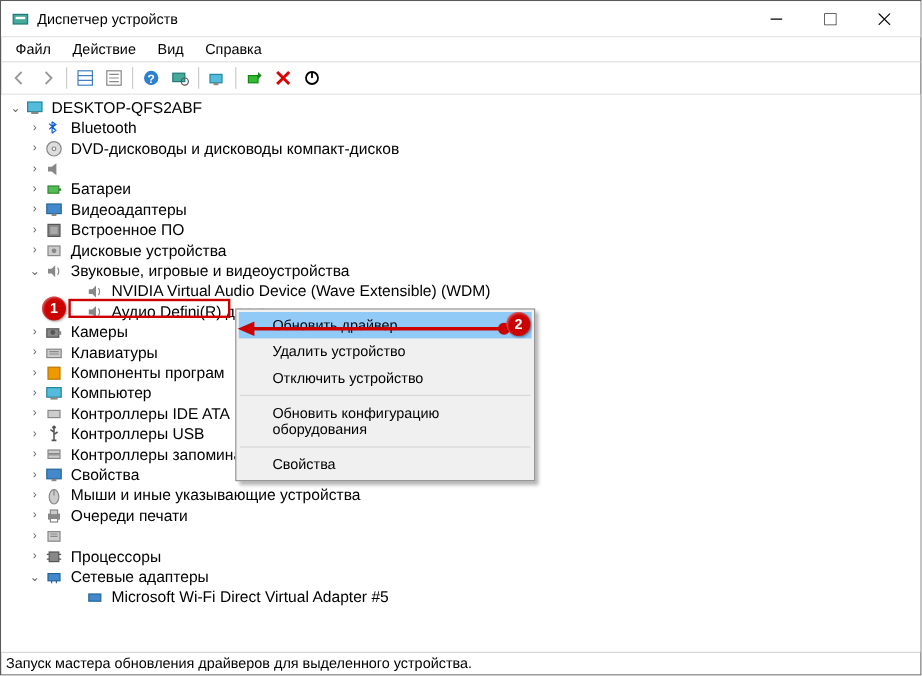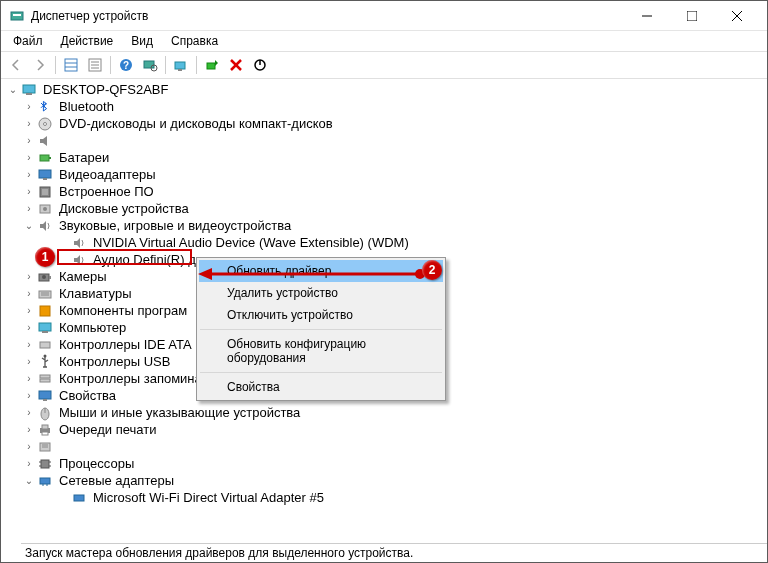--- a/index.html
+++ b/index.html
@@ -19,21 +19,21 @@
 .tree { flex: 1; overflow: auto; padding: 2px 0; background: #fff; position: relative; }
 .node { display: flex; align-items: center; height: 17px; white-space: nowrap; }
 .expander { width: 16px; height: 16px; display: flex; align-items: center; justify-content: center; color: #666; font-size: 10px; cursor: default; }
 .empty-exp { width: 16px; }
 .nicon { width: 16px; height: 16px; margin-right: 4px; display: inline-flex; align-items: center; justify-content: center; }
 .nlabel { font-size: 13px; padding: 0 2px; }
 .nlabel.selected { background: #cce8ff; border: 1px solid #99d1ff; padding: 0 1px; }
 .indent-1 { padding-left: 4px; }
 .indent-2 { padding-left: 20px; }
 .indent-3 { padding-left: 54px; }
-.statusbar { height: 19px; border-top: 1px solid #ccc; display: flex; align-items: center; padding: 0 4px; font-size: 12px; margin-left: 20px; }
+.statusbar { height: 19px; border-top: 1px solid #ccc; display: flex; align-items: center; padding: 0 4px; font-size: 12px; }
 .context-menu { position: absolute; background: #f0f0f0; border: 1px solid #979797; box-shadow: 3px 3px 3px rgba(0,0,0,0.3); z-index: 100; padding: 2px; }
 .cm-item { padding: 4px 20px 4px 28px; font-size: 12px; cursor: default; }
 .cm-item.highlighted { background: #91c9f7; }
 .cm-sep { height: 1px; background: #d7d7d7; margin: 3px 1px; }
 .red-circle { position: absolute; width: 20px; height: 20px; border-radius: 50%; background: #c00; color: #fff; display: flex; align-items: center; justify-content: center; font-weight: bold; font-size: 12px; z-index: 200; box-shadow: inset 1px 1px 2px rgba(255,255,255,0.4), 1px 1px 2px rgba(0,0,0,0.4); }
 .red-arrow { position: absolute; z-index: 150; }
 .red-box { position: absolute; border: 2px solid #c00; z-index: 90; }
 svg { display: block; }
 </style>
 </head>

